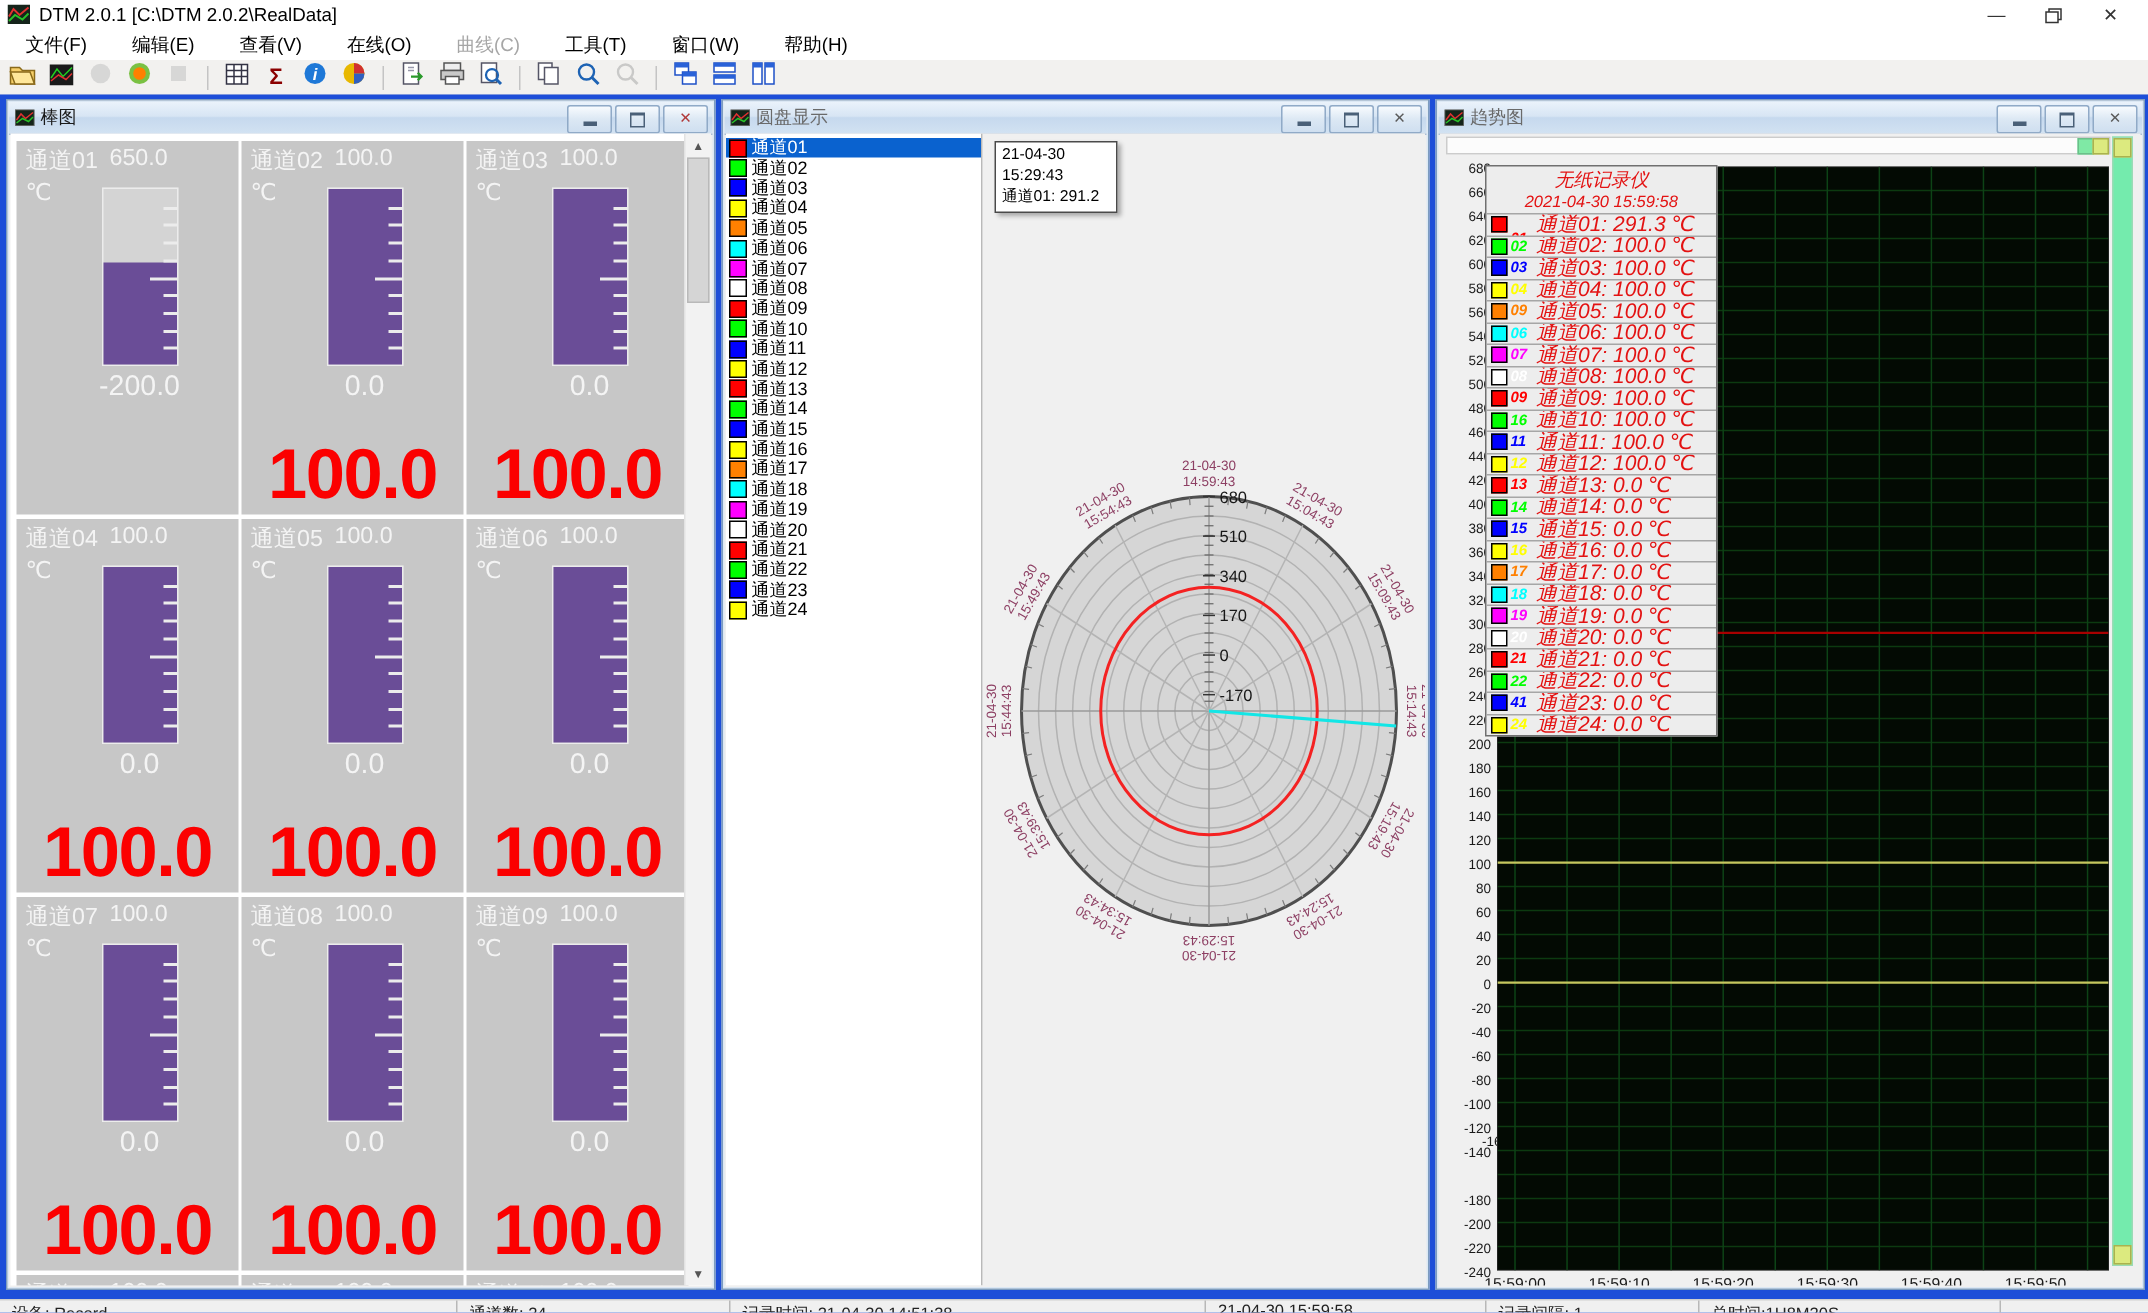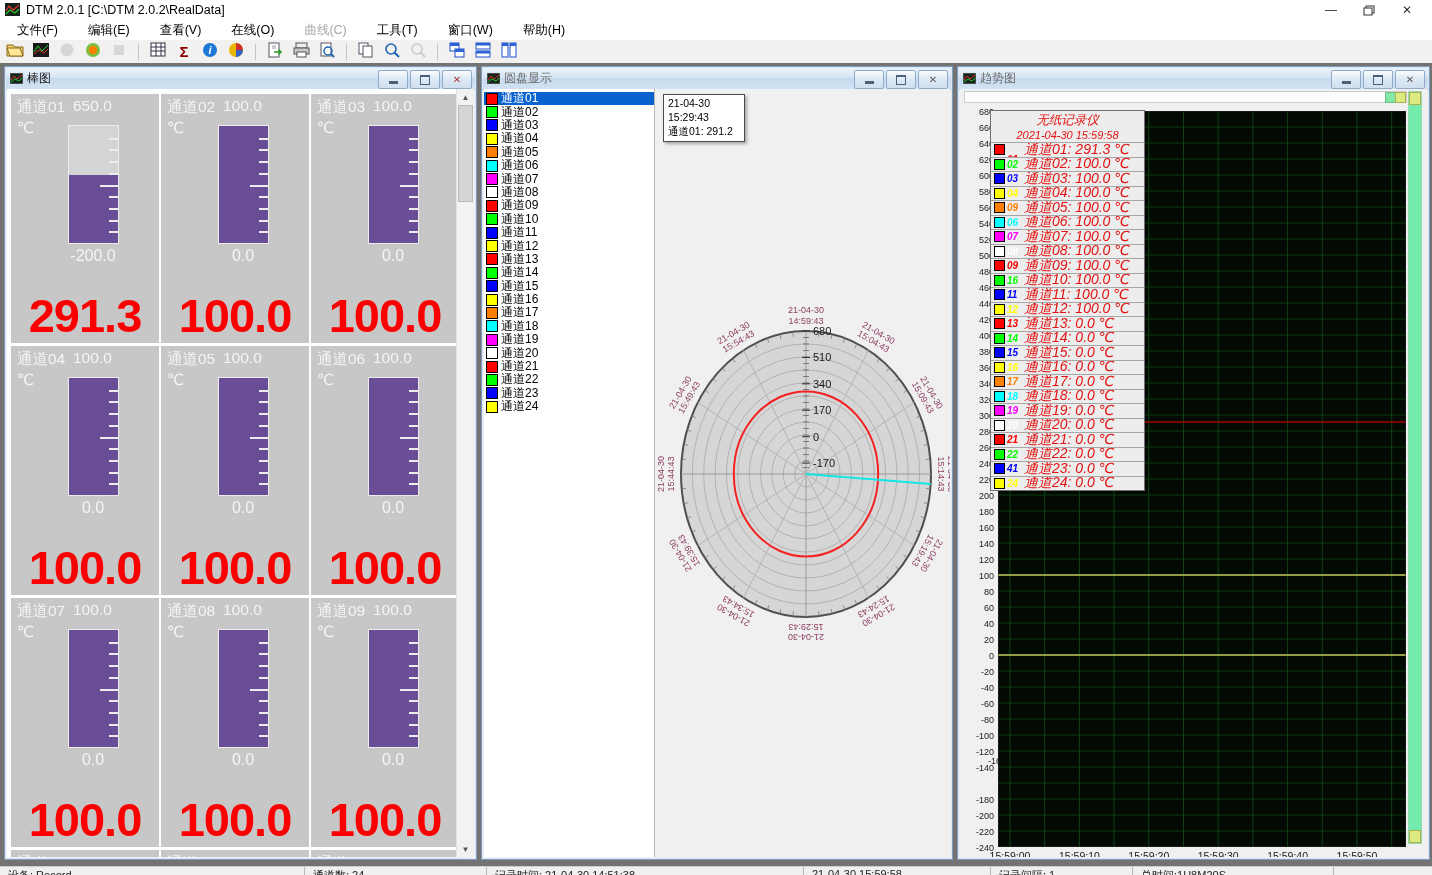--- a/index.html
+++ b/index.html
@@ -11,21 +11,21 @@
   .app-title{position:absolute;left:26px;top:3px;font-size:12.5px;color:#000;white-space:nowrap;}
   .win-controls{position:absolute;right:6px;top:0;height:20px;display:flex;}
   .wc{width:38px;height:20px;display:flex;align-items:center;justify-content:center;color:#333;font-size:12px;}
   .menubar{position:absolute;left:0;top:20px;right:0;height:20px;background:#fff;font-size:12.5px;display:flex;align-items:center;padding-left:8px;}
   .menu-item{padding:2px 9px;margin-right:12px;color:#000;white-space:nowrap;}
   .menu-item.disabled{color:#a6a6a6;}
   .toolbar{position:absolute;left:0;top:40px;right:0;height:23px;background:#f2f1ef;border-bottom:1px solid #d6d6d6;display:flex;align-items:center;padding-left:5px;gap:6px;}
   .tb-btn{width:20px;height:19px;display:flex;align-items:center;justify-content:center;}
   .tb-btn.disabled{opacity:.45;filter:grayscale(1);}
   .tb-sep{width:1px;height:16px;background:#c4c4c4;margin:0 3px;}
-  .mdi{position:absolute;left:0;top:63px;right:0;bottom:0;background:#737373;}
+  .mdi{position:absolute;left:0;top:63px;right:0;bottom:0;background:#1d4ed8;}
   
   .child{position:absolute;background:#f0f0f0;border:1px solid #7d9cbe;box-shadow:inset 0 0 0 1px #dce8f4;}
   .ctitle{position:absolute;left:1px;top:1px;right:1px;height:21px;
           background:linear-gradient(180deg,#eaf2fb,#d7e5f4 45%,#c6d9ee 50%,#d2e2f2);
           border-bottom:1px solid #a9bed6;display:flex;align-items:center;}
   .cicon{margin:0 4px;display:flex;}
   .ctext{font-size:12px;color:#6a6a6a;}
   #barWin .ctext{color:#1a1a1a;}
   .cbtns{position:absolute;right:3px;top:2px;display:flex;gap:2px;}
   .cbtn{width:28px;height:17px;border:1px solid #90aac7;border-radius:2px;
@@ -38,21 +38,21 @@
   
   #barClient{background:#ffffff;}
   .bar-cell{position:absolute;width:148px;height:249px;background:#c7c7c7;}
   .bc-header{position:absolute;left:6px;top:3px;right:2px;display:flex;font-size:15.5px;color:#f4f4f4;white-space:nowrap;overflow:hidden;}
   .bc-name{width:51px;overflow:hidden;flex:none;}
   .bc-max{margin-left:5px;}
   .bc-unit{position:absolute;left:6px;top:25px;font-size:15.5px;color:#f4f4f4;}
   .bc-track{position:absolute;left:57px;top:31px;width:49px;height:117px;background:#d4d4d4;border:1px solid #ececec;}
   .bc-fill{position:absolute;left:0;right:0;bottom:0;background:#6a4d97;}
   .bc-tick{position:absolute;right:0;height:2px;background:#ececec;}
-  .bc-min{position:absolute;top:153px;left:22px;width:120px;text-align:center;font-size:16px;color:#f4f4f4;}
+  .bc-min{position:absolute;top:153px;left:22px;width:120px;text-align:center;font-size:19px;color:#f4f4f4;}
   .bc-value{position:absolute;left:0;right:0;bottom:4px;text-align:center;font-size:47px;font-weight:600;color:#fb0000;letter-spacing:-1px;line-height:1;}
   .bar-scroll{position:absolute;top:0;right:0;width:17px;bottom:0;background:#f2f2f2;border-left:1px solid #e2e2e2;}
   .bs-arrow{position:absolute;left:0;right:0;height:16px;display:flex;align-items:center;justify-content:center;font-size:8px;color:#555;}
   .bs-thumb{position:absolute;left:1px;right:1px;top:16px;height:95px;background:#d5d5d5;border:1px solid #b9b9b9;}
   
   #discClient{background:#f0f0f0;}
   #polarBox{position:absolute;left:0;top:0;right:0;bottom:0;z-index:0;}
   .disc-list{position:absolute;left:0;top:0;width:170px;bottom:0;background:#fff;border-right:1px solid #b9b9b9;padding-top:3px;z-index:1;}
   .dl-row{height:13.4px;display:flex;align-items:center;padding-left:2px;font-size:12px;color:#000;}
   .dl-row.selected{background:#0a62cf;color:#fff;}
@@ -273,21 +273,20 @@
                 <div class="bc-tick" style="top: 20%; width: 9px;"></div>
                 <div class="bc-tick" style="top: 30%; width: 9px;"></div>
                 <div class="bc-tick" style="top: 40%; width: 9px;"></div>
                 <div class="bc-tick" style="top: 50%; width: 18px;"></div>
                 <div class="bc-tick" style="top: 60%; width: 9px;"></div>
                 <div class="bc-tick" style="top: 70%; width: 9px;"></div>
                 <div class="bc-tick" style="top: 80%; width: 9px;"></div>
                 <div class="bc-tick" style="top: 90%; width: 9px;"></div>
               </div>
               <div class="bc-min">-200.0</div>
-              <div class="bc-value">291.3</div>
             </div>
             <div class="bar-cell" style="left: 154px; top: 5px;">
               <div class="bc-header">
                 <span class="bc-name">通道02</span>
                 <span class="bc-max">100.0</span>
               </div>
               <div class="bc-unit">℃</div>
               <div class="bc-track">
                 <div class="bc-fill" style="height: 100%;"></div>
                 <div class="bc-tick" style="top: 10%; width: 9px;"></div>

